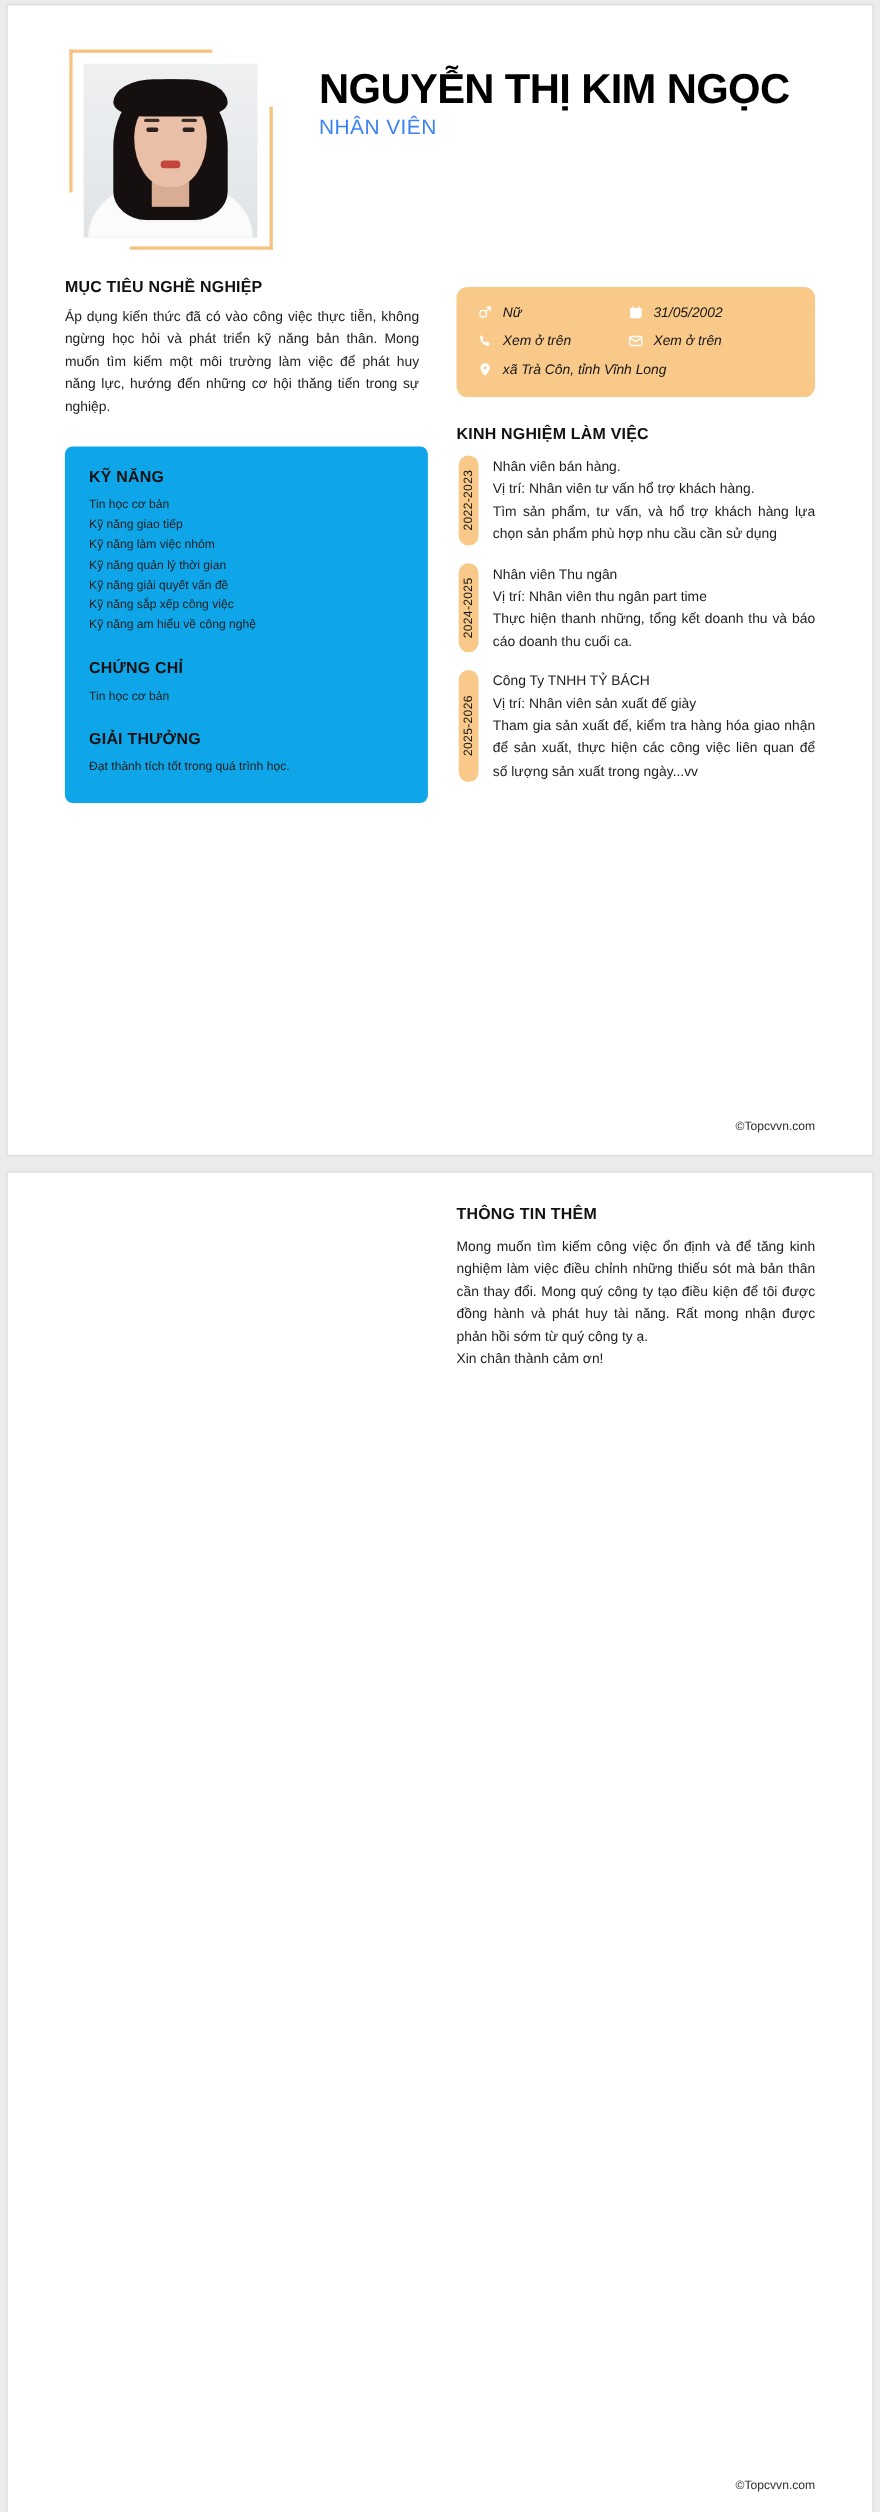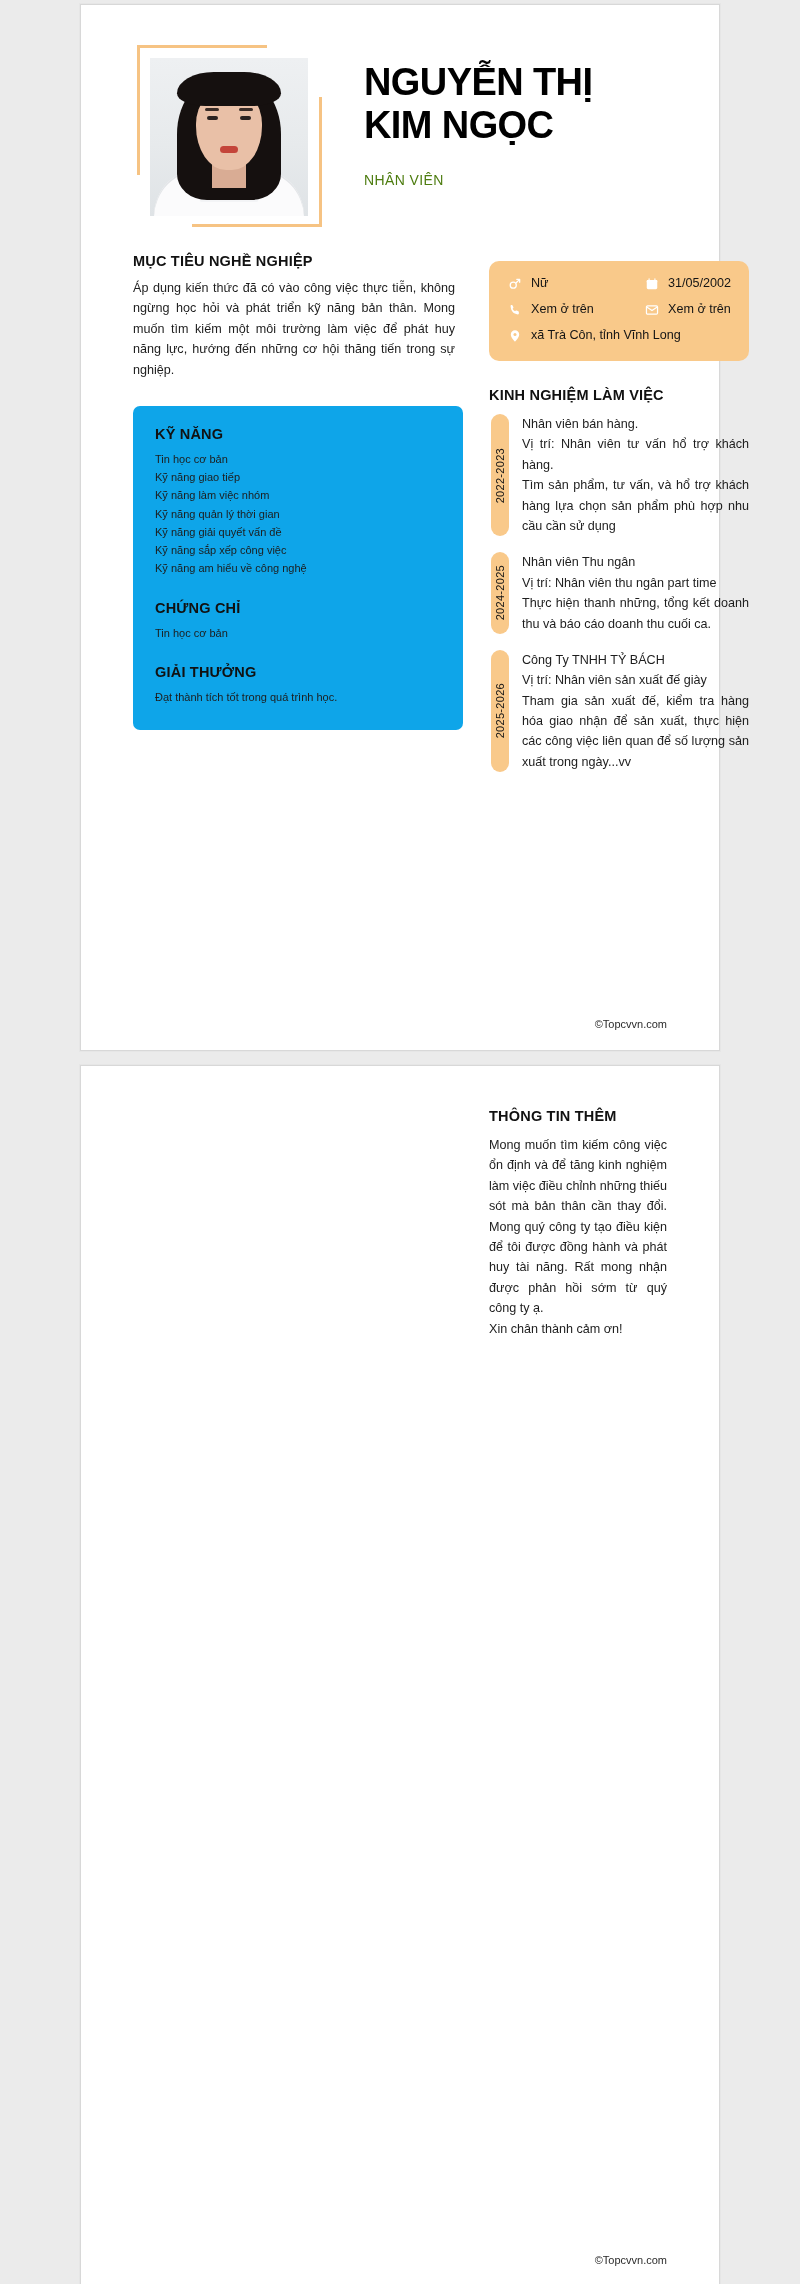--- a/index.html
+++ b/index.html
@@ -6,21 +6,21 @@
   html, body {
     width: 800px;
     background: #ebebeb;
     font-family: "Liberation Sans", "DejaVu Sans", sans-serif;
     -webkit-font-smoothing: antialiased;
   }
   body { padding: 4px 0 0 0; }
 
   .page {
     position: relative;
-    width: 640px;
+    width: 788px;
     margin: 0 auto 14px auto;
     background: #ffffff;
     border: 1px solid #d8d8d8;
     box-shadow: 0 0 0 1px rgba(0,0,0,0.02);
   }
   .page-1 { height: 1047px; }
   .page-2 { height: 1222px; }
 
   
   .header {
@@ -106,24 +106,24 @@
   .name-block { padding-left: 42px; padding-top: 16px; }
   .name {
     font-size: 38px;
     font-weight: 700;
     letter-spacing: -0.6px;
     line-height: 1.12;
     color: #000;
     max-width: 430px;
   }
   .jobtitle {
-    margin-top: 26px;
-    font-size: 14px;
+    margin-top: 2px;
+    font-size: 19px;
     letter-spacing: 0.4px;
-    color: #4d7c0f;
+    color: #3b82f6;
   }
 
   
   .columns {
     display: flex;
     padding: 26px 52px 0 52px;
     align-items: flex-start;
   }
   .col-left  { width: 330px; flex: 0 0 330px; }
   .col-right { flex: 1; padding-left: 26px; padding-top: 8px; }
@@ -168,24 +168,25 @@
     padding: 15px 18px 16px 18px;
     margin-bottom: 8px;
   }
   .contact-row {
     display: flex;
     margin-bottom: 11px;
   }
   .contact-row:last-child { margin-bottom: 2px; }
   .contact-item {
     display: flex;
-    align-items: flex-start;
+    align-items: center;
     gap: 9px;
     font-size: 12.6px;
     color: #141414;
+    font-style: italic;
   }
   .contact-item.w1 { width: 137px; flex: 0 0 137px; }
   .ico {
     width: 15px; height: 15px;
     flex: 0 0 15px;
     display: inline-flex;
     align-items: center;
     justify-content: center;
     color: #ffffff;
   }
@@ -233,21 +234,21 @@
   
   .footer-credit {
     position: absolute;
     right: 52px;
     bottom: 20px;
     font-size: 11px;
     color: #2b2b2b;
   }
 
   
-  .page-2 .columns { padding-top: 42px; }
+  .page-2 .columns { padding-top: 30px; }
   .page-2 .col-right { padding-top: 0; }
 </style>
 </head>
 <body>
 
 <div class="page page-1">
 
   <div class="header">
 
     <div class="photo-wrap">

